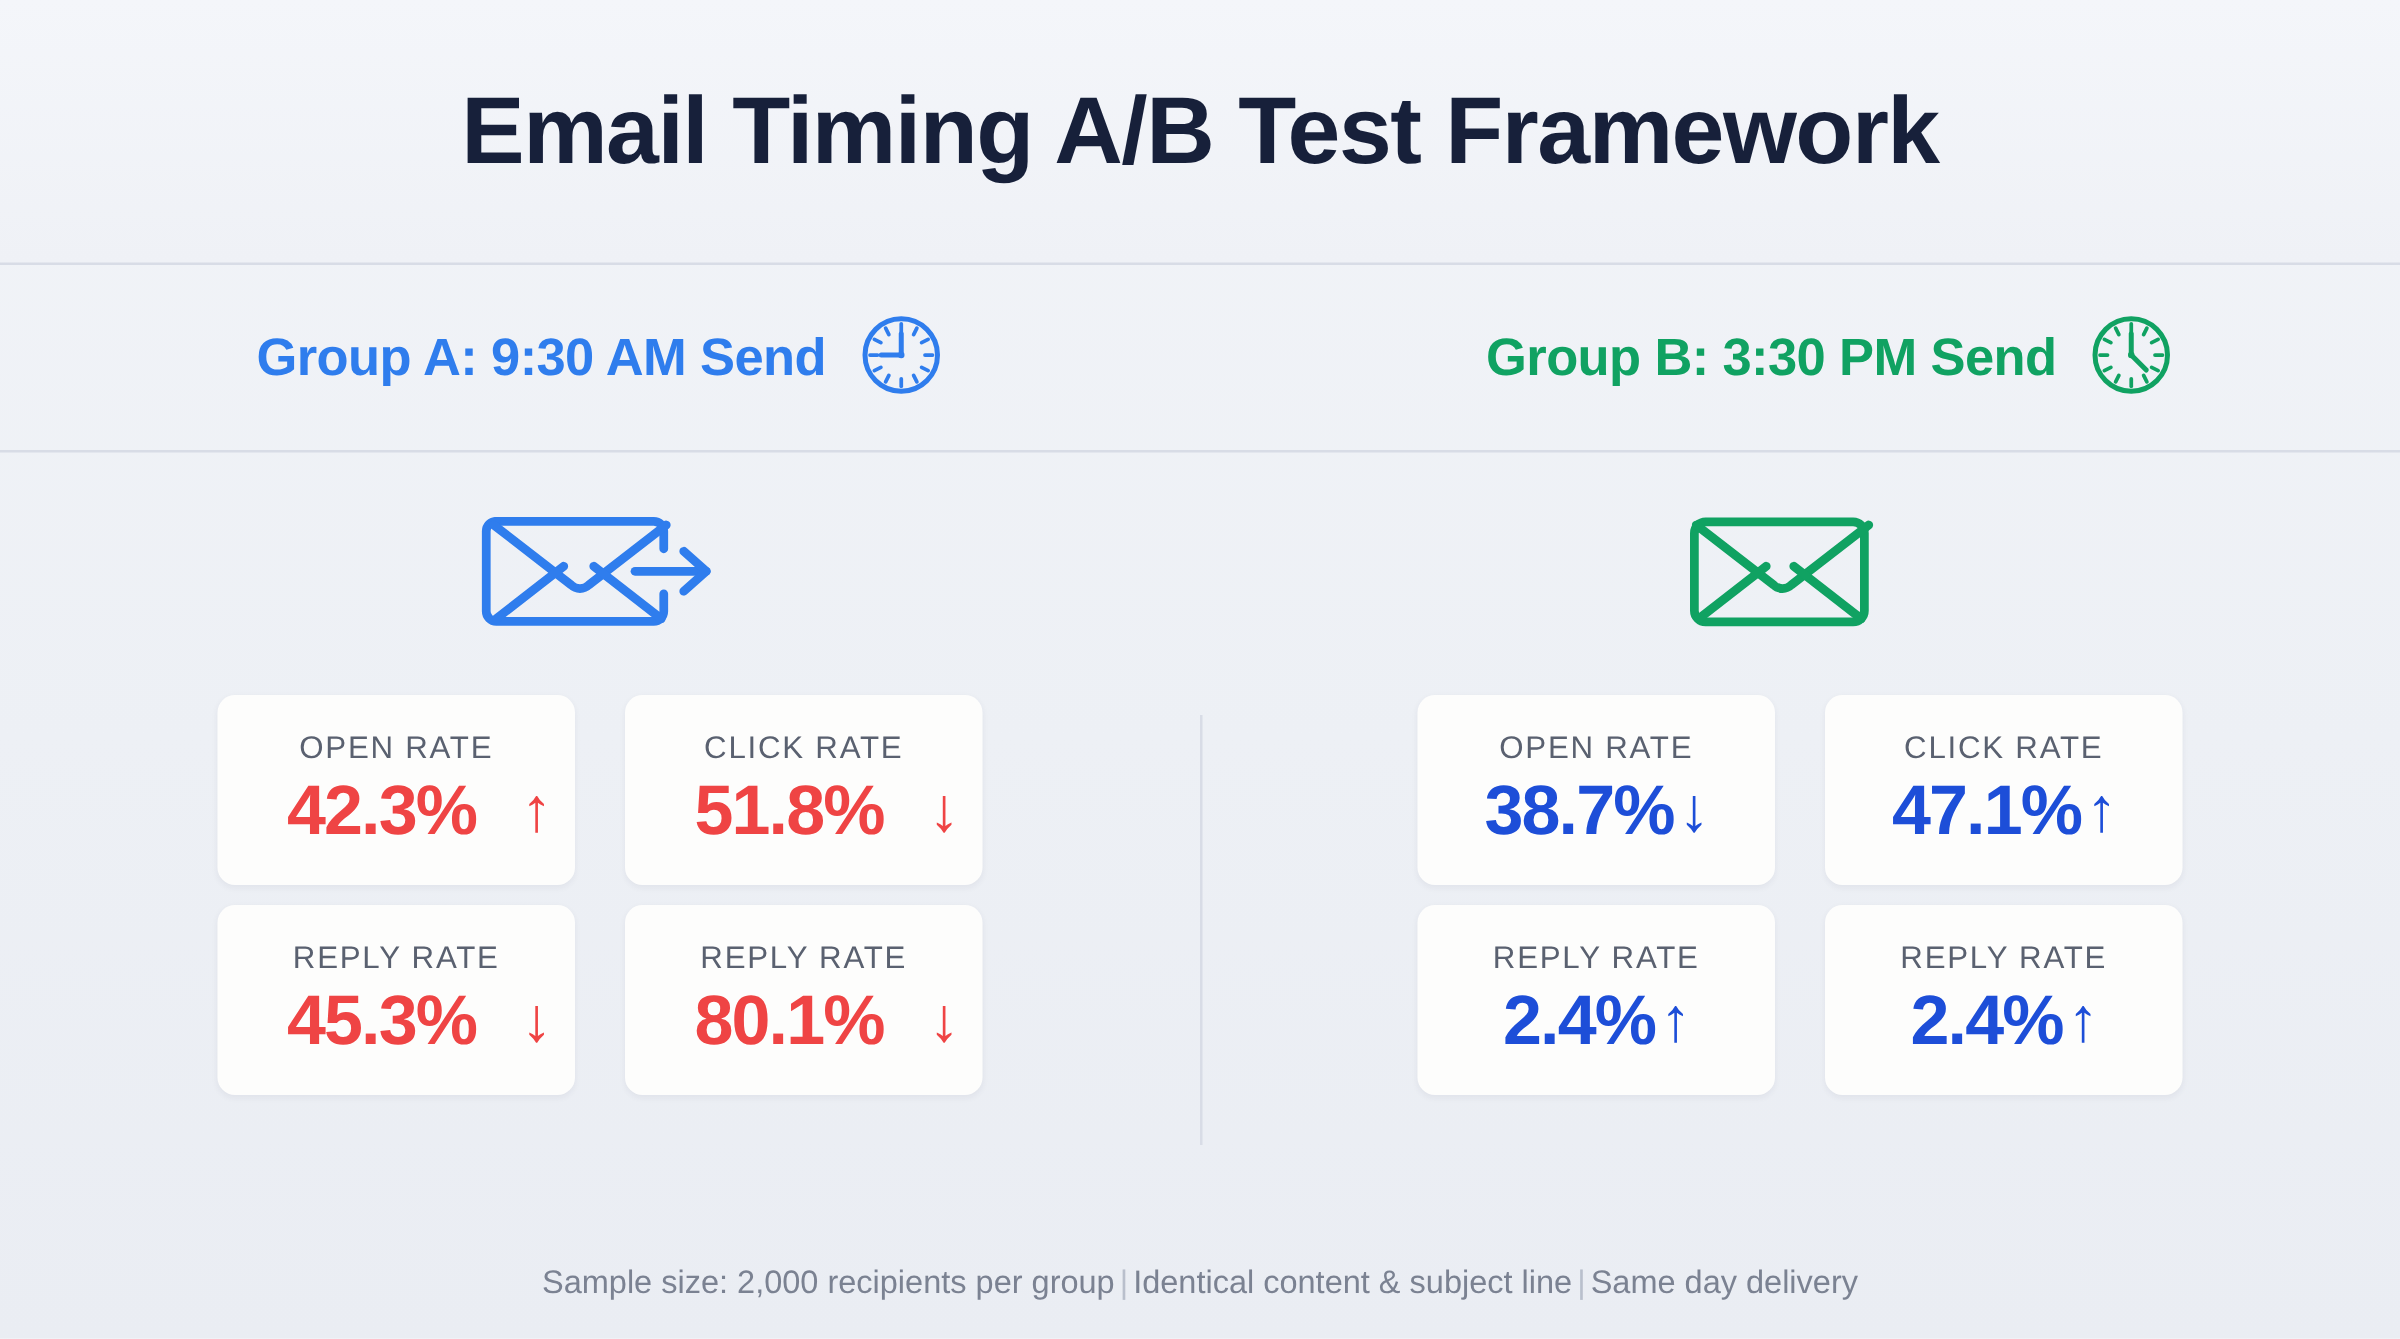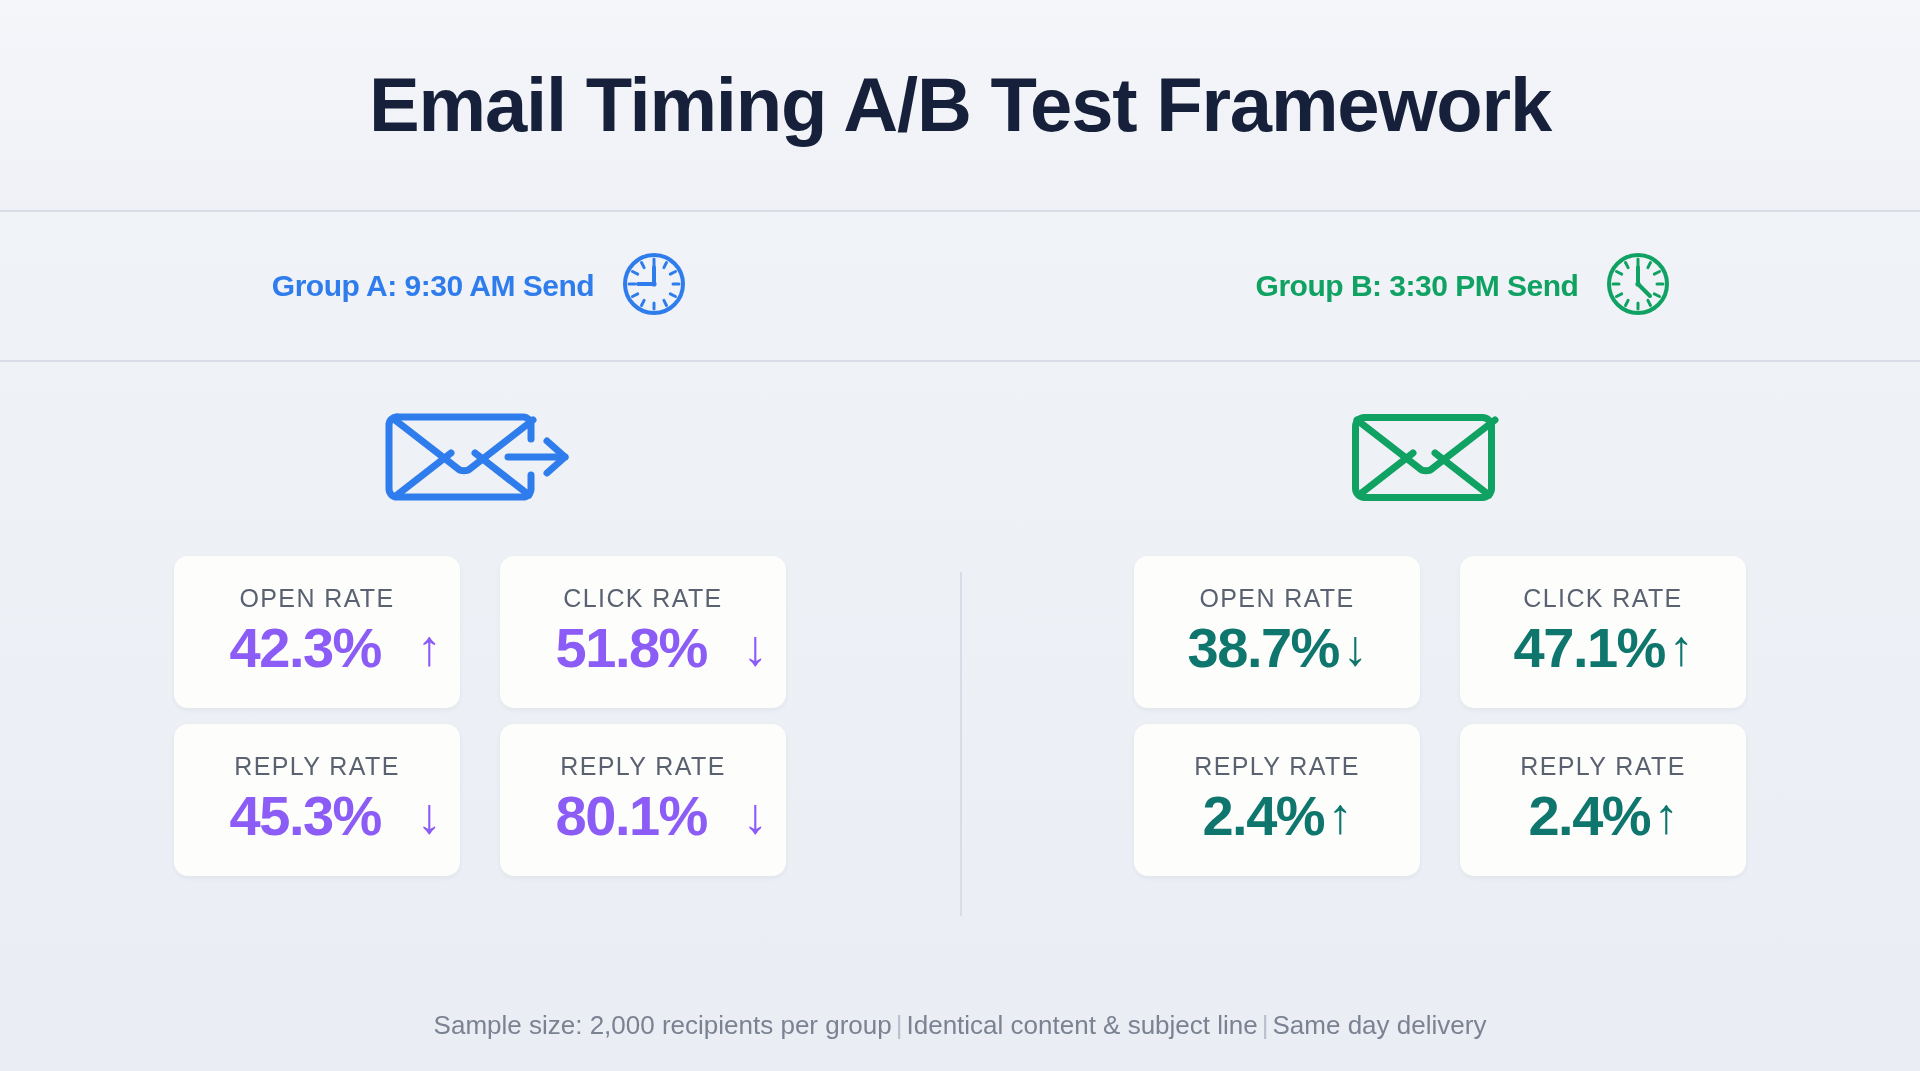--- a/index.html
+++ b/index.html
@@ -47,21 +47,21 @@
     position: relative;
   }
   .group-header {
     flex: 1 1 50%;
     display: flex;
     align-items: center;
     justify-content: center;
     gap: 26px;
   }
   .group-header-text {
-    font-size: 30px;
+    font-size: 42px;
     font-weight: bold;
     letter-spacing: -0.5px;
     white-space: nowrap;
   }
   .group-a .group-header-text { color: #2f7ded; }
   .group-b .group-header-text { color: #10a262; margin-left: 48px; }
 
   
   .columns {
     display: flex;
@@ -125,22 +125,22 @@
     white-space: nowrap;
     display: flex;
     align-items: center;
   }
   .card-arrow {
     font-size: 50px;
     font-weight: bold;
     margin-left: 4px;
     line-height: 1;
   }
-  .group-a .card-value, .group-a .card-arrow { color: #8b5cf6; margin-left: 36px; }
-  .group-b .card-value, .group-b .card-arrow { color: #0f766e; }
+  .group-a .card-value, .group-a .card-arrow { color: #ef4444; margin-left: 36px; }
+  .group-b .card-value, .group-b .card-arrow { color: #1d4ed8; }
 
   
   .footer {
     position: absolute;
     left: 0;
     right: 0;
     bottom: 30px;
     display: flex;
     align-items: center;
     justify-content: center;

